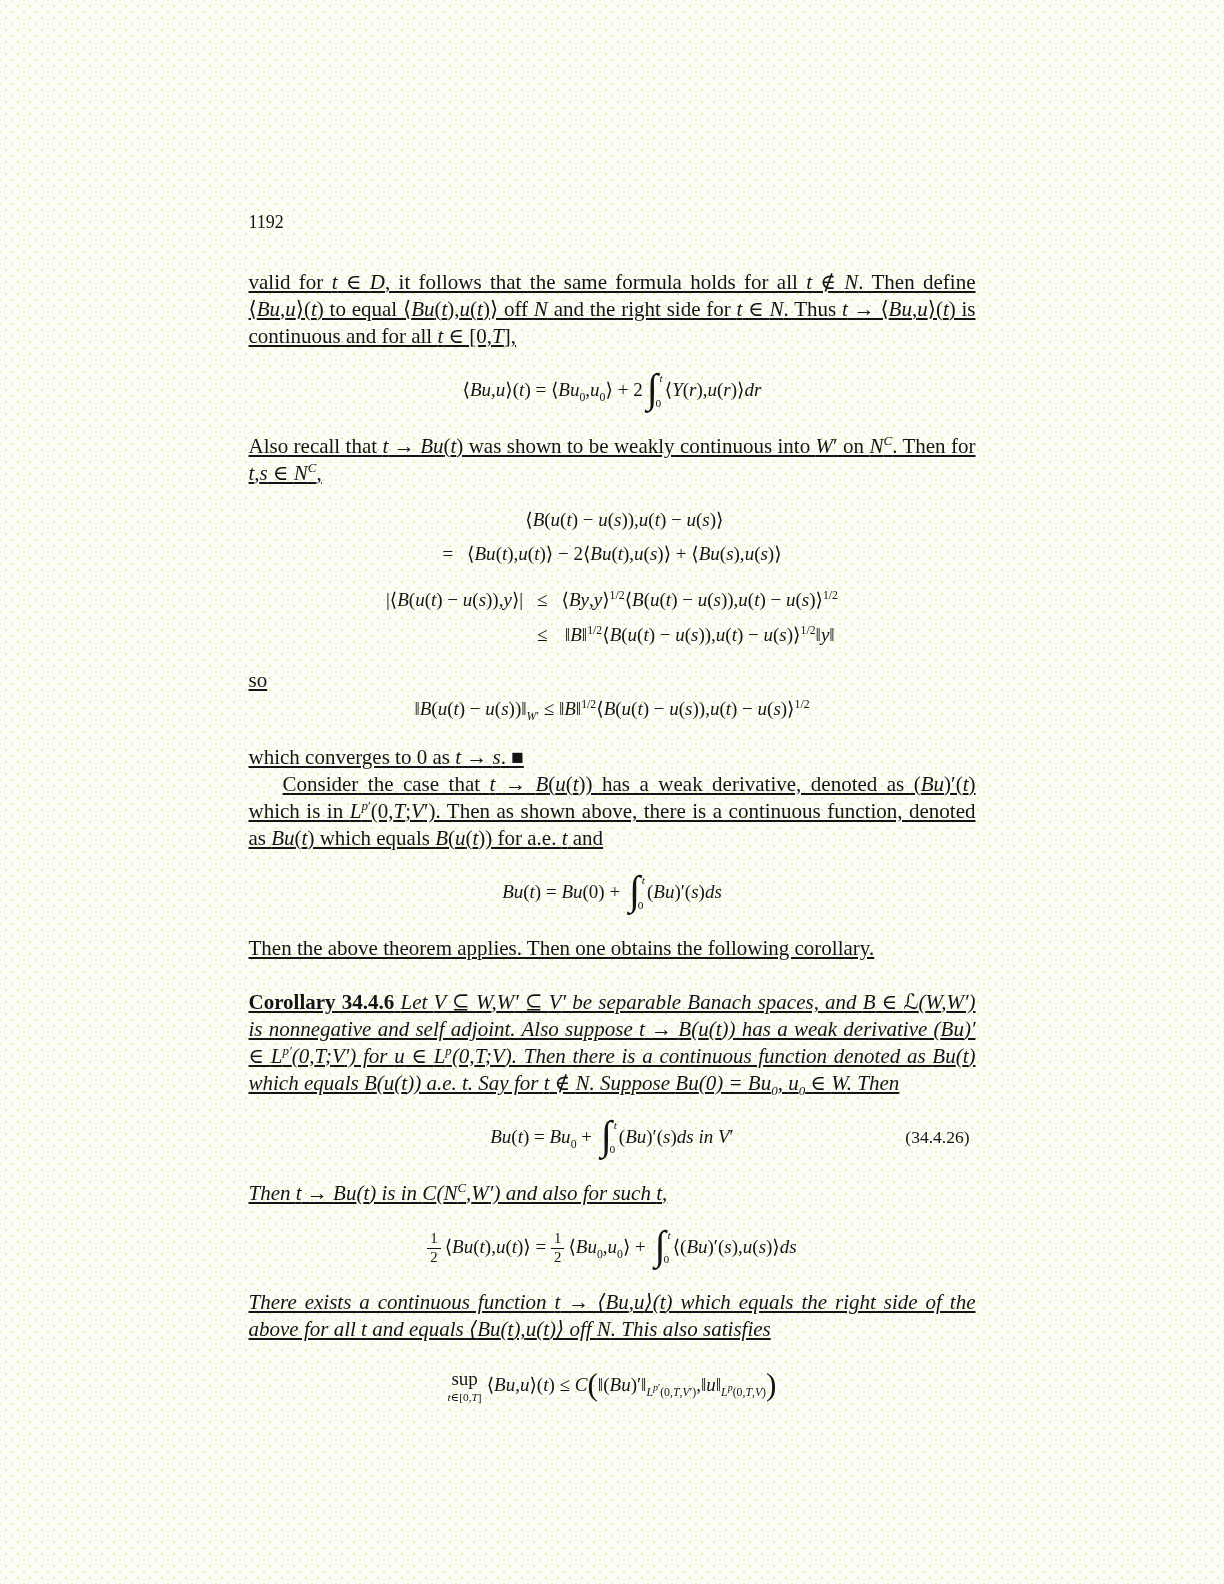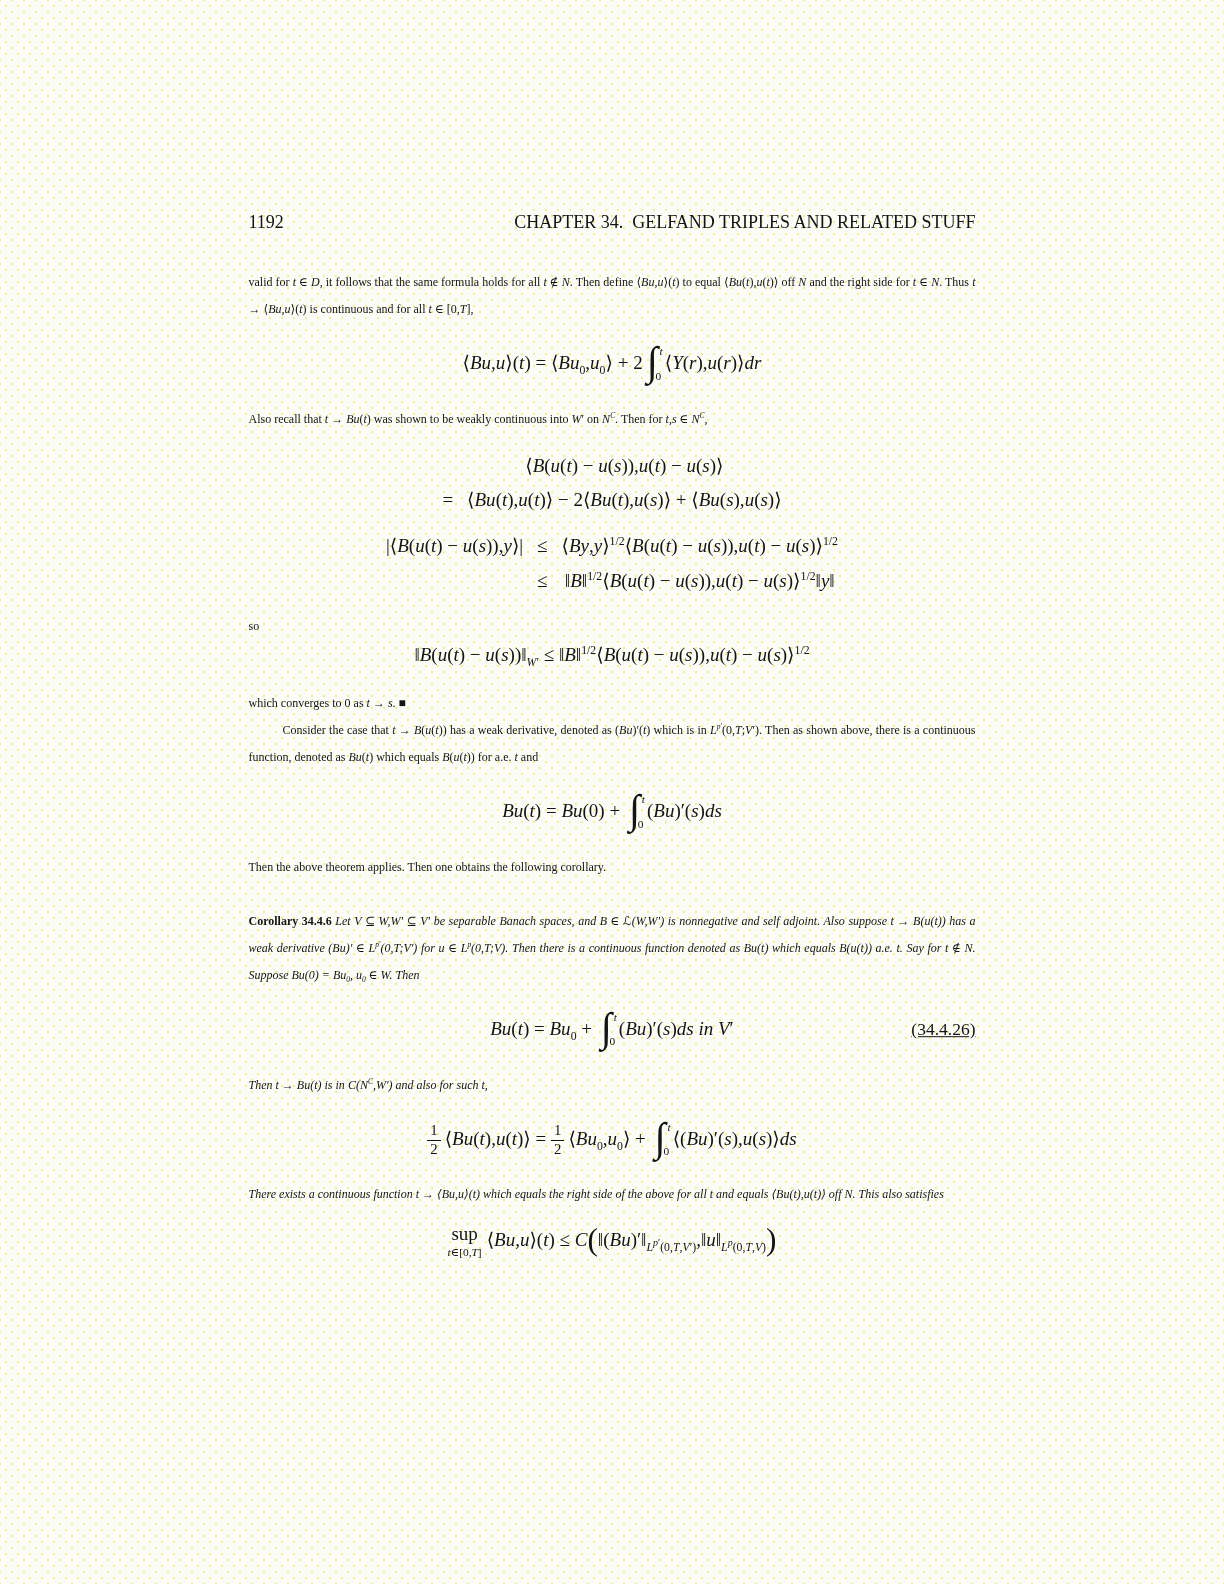--- a/index.html
+++ b/index.html
@@ -12,21 +12,21 @@
     background-size:12px 12px;
     background-position:0 0, 6px 6px;
     font-family:"Liberation Serif","DejaVu Serif","DejaVu Sans",serif;
     color:#141414;
   }
   .sheet { width:727px; margin:0 auto; padding-top:212px; }
 
   .pagehead { display:flex; justify-content:space-between; align-items:baseline;
     font-size:18px; margin-bottom:36px; white-space:pre-wrap; }
 
-  p.body { font-size:12px; line-height:27px; text-align:justify; margin:0; }
+  p.body { font-size:21px; line-height:27px; text-align:justify; margin:0;text-decoration:underline; }
   p.indent { text-indent:34px; }
   .it { font-style:italic; }
   b { font-style:normal; }
 
   .eq { font-size:19px; text-align:center; margin:22px 0; line-height:1.35; }
   .eqalign { display:grid; justify-content:center; column-gap:14px; row-gap:9px;
     font-size:19px; margin:20px 0; line-height:1.35; }
   .eqalign.two   { grid-template-columns:auto auto; }
   .eqalign.three { grid-template-columns:auto auto auto; }
   .cell   { text-align:center; }
@@ -53,31 +53,30 @@
   
   .frac { display:inline-flex; flex-direction:column; align-items:center;
           vertical-align:middle; font-size:0.78em; line-height:1.15; margin-right:4px; }
   .fnum { padding:0 3px; }
   .fden { border-top:1.3px solid #141414; padding:0 3px; }
 
   .bigp { font-size:1.65em; line-height:0; vertical-align:-0.14em; }
   .scr  { font-family:"DejaVu Serif","DejaVu Sans",serif; }
 
   .eqnum-wrap { position:relative; }
-  .eqnum { position:absolute; right:0; top:50%; transform:translateY(-50%);
-           font-size:17.5px; font-style:normal;text-decoration:underline; }
+  .eqnum { position:absolute; right:6px; top:50%; transform:translateY(-50%);
+           font-size:17.5px; font-style:normal; }
 </style>
 </head>
 <body>
 
 <div class="sheet">
 
   <div class="pagehead">
     <span>1192</span>
-    <span>CHAPTER 34.  GELFAND TRIPLES AND RELATED STUFF</span>
   </div>
 
   <p class="body">valid for <i>t</i> ∈ <i>D</i>, it follows that the same formula holds for all <i>t</i> ∉ <i>N</i>. Then define ⟨<i>Bu</i>,<i>u</i>⟩(<i>t</i>) to equal ⟨<i>Bu</i>(<i>t</i>),<i>u</i>(<i>t</i>)⟩ off <i>N</i> and the right side for <i>t</i> ∈ <i>N</i>. Thus <i>t</i> → ⟨<i>Bu</i>,<i>u</i>⟩(<i>t</i>) is continuous and for all <i>t</i> ∈ [0,<i>T</i>],</p>
 
   <div class="eq">⟨<i>Bu</i>,<i>u</i>⟩(<i>t</i>) = ⟨<i>Bu</i><sub>0</sub>,<i>u</i><sub>0</sub>⟩ + 2<span class="intg">
         <span class="is">∫</span>
         <span class="il">
           <span class="ilu"><i>t</i></span>
           <span class="ild">0</span>
         </span>
@@ -144,18 +143,18 @@
       </span>⟨<i>Bu</i><sub>0</sub>,<i>u</i><sub>0</sub>⟩ + <span class="intg">
         <span class="is">∫</span>
         <span class="il">
           <span class="ilu"><i>t</i></span>
           <span class="ild">0</span>
         </span>
       </span>⟨(<i>Bu</i>)′(<i>s</i>),<i>u</i>(<i>s</i>)⟩<i>ds</i></div>
 
   <p class="body"><span class="it">There exists a continuous function <i>t</i> → ⟨<i>Bu</i>,<i>u</i>⟩(<i>t</i>) which equals the right side of the above for all <i>t</i> and equals ⟨<i>Bu</i>(<i>t</i>),<i>u</i>(<i>t</i>)⟩ off <i>N</i>. This also satisfies</span></p>
 
-  <div class="eq" style="margin-top:16px"><span class="supop">
+  <div class="eq" style="margin-top:26px"><span class="supop">
         <span>sup</span>
         <span class="supl"><i>t</i>∈[0,<i>T</i>]</span>
       </span>⟨<i>Bu</i>,<i>u</i>⟩(<i>t</i>) ≤ <i>C</i><span class="bigp">(</span>‖(<i>Bu</i>)′‖<sub><i>L</i><sup><i>p</i>′</sup>(0,<i>T</i>,<i>V</i>′)</sub>,‖<i>u</i>‖<sub><i>L</i><sup><i>p</i></sup>(0,<i>T</i>,<i>V</i>)</sub><span class="bigp">)</span></div>
 
 </div>
 
 </body></html>

